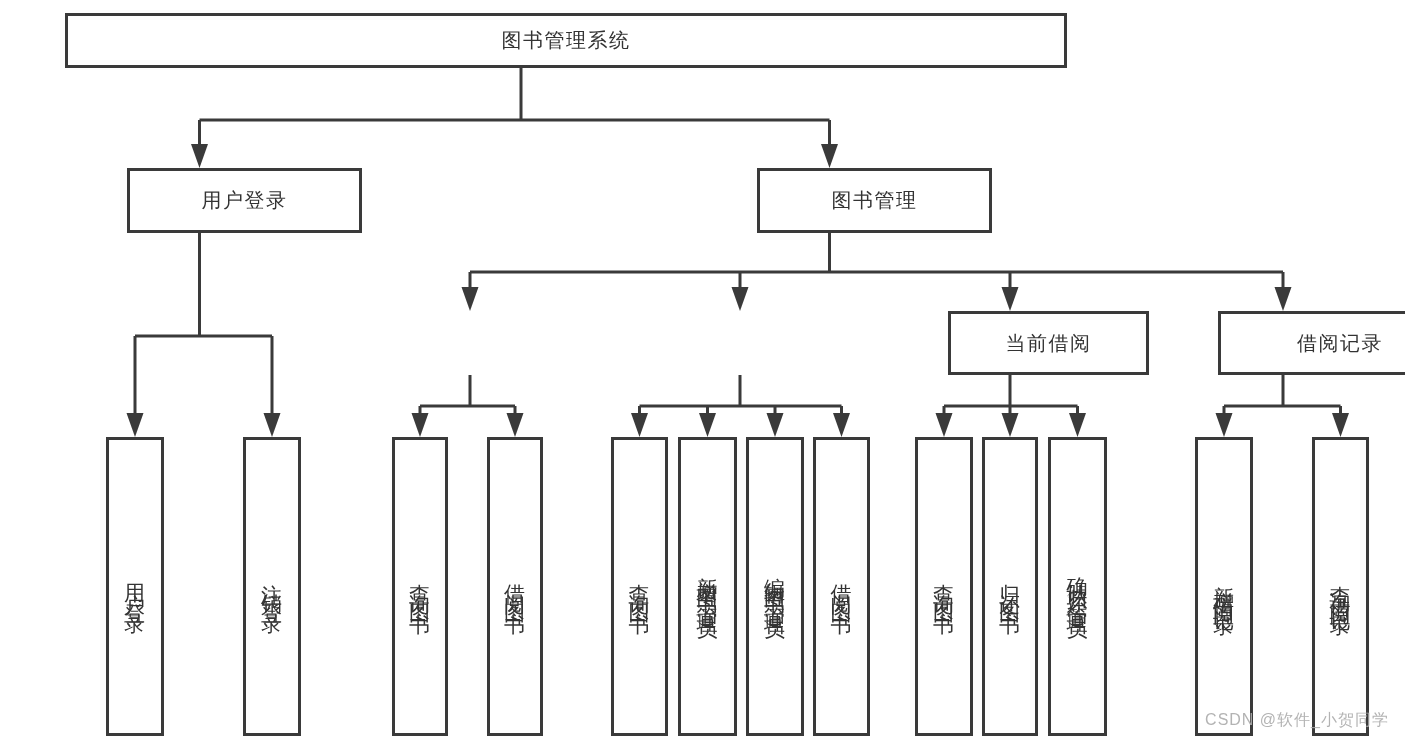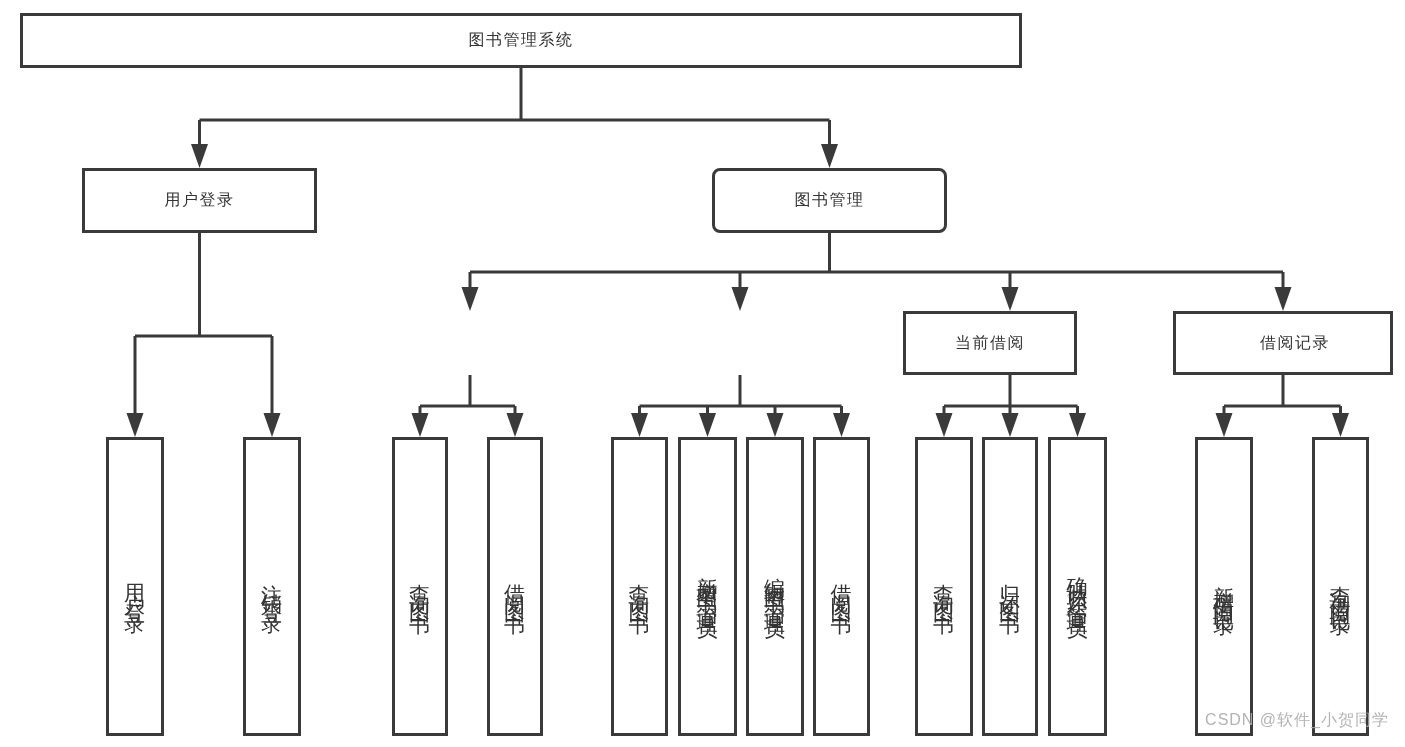--- a/index.html
+++ b/index.html
@@ -22,23 +22,24 @@
     box-sizing: border-box;
     background: #fff;
     border: 3px solid var(--line, #3a3a3a);
     color: var(--text, #333333);
     display: flex;
     align-items: center;
     justify-content: center;
     z-index: 2;
   }
   .box.h {
-    font-size: 16px;
+    font-size: 20px;
     letter-spacing: 1.5px;
     white-space: nowrap;
+    margin-left: 45px;
   }
   .box.v {
     writing-mode: vertical-rl;
     font-size: 21px;
     letter-spacing: 10px;
     line-height: 1;
   }
   .box.v.long {
     letter-spacing: 6px;
   }
@@ -88,23 +89,23 @@
       <path d="M1001.5 413 L1018.5 413 L1010 437 Z"></path>
       <path d="M1069 413 L1086 413 L1077.5 437 Z"></path>
       <path d="M1215.5 413 L1232.5 413 L1224 437 Z"></path>
       <path d="M1332 413 L1349 413 L1340.5 437 Z"></path>
     </g>
   </svg>
 
   <div class="box h" style="left:20px; top:13px; width:1002px; height:55px;">图书管理系统</div>
 
   <div class="box h" style="left:82px; top:168px; width:235px; height:65px;">用户登录</div>
-  <div class="box h" style="left:712px; top:168px; width:235px; height:65px;border-radius:8px;">图书管理</div>
+  <div class="box h" style="left:712px; top:168px; width:235px; height:65px;">图书管理</div>
 
-  <div class="box h" style="left:903px; top:311px; width:174px; height:64px;">当前借阅</div>
+  <div class="box h" style="left:903px; top:311px; width:201px; height:64px;">当前借阅</div>
   <div class="box h" style="left:1173px; top:311px; width:220px; height:64px;padding-left:24px;">借阅记录</div>
 
   <div class="box v" style="left:106px; top:437px; width:58px; height:299px;">用户登录</div>
   <div class="box v" style="left:243px; top:437px; width:58px; height:299px;">注销登录</div>
 
   <div class="box v" style="left:392px; top:437px; width:56px; height:299px;">查询图书</div>
   <div class="box v" style="left:487px; top:437px; width:56px; height:299px;">借阅图书</div>
 
   <div class="box v" style="left:611px; top:437px; width:57px; height:299px;">查询图书</div>
   <div class="box v long" style="left:678px; top:437px; width:59px; height:299px;">新增图书（管理员）</div>

